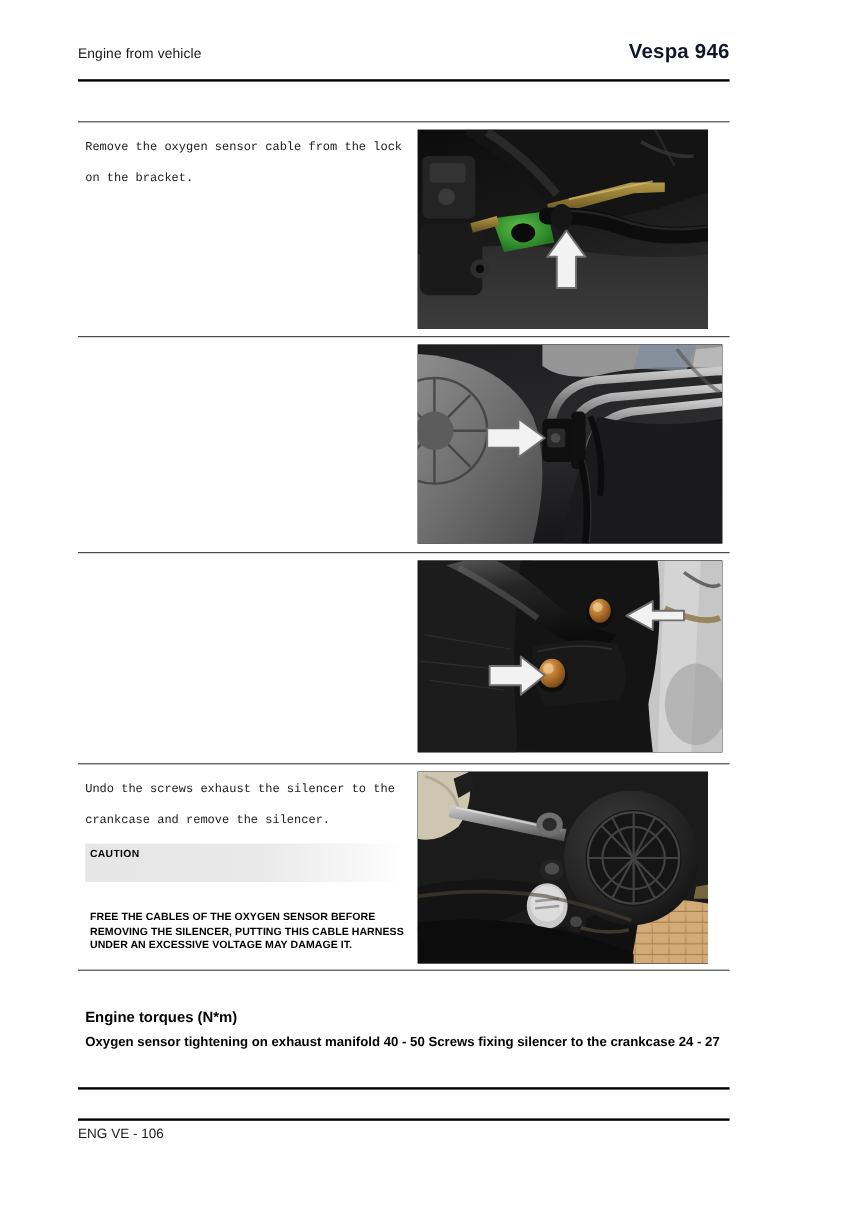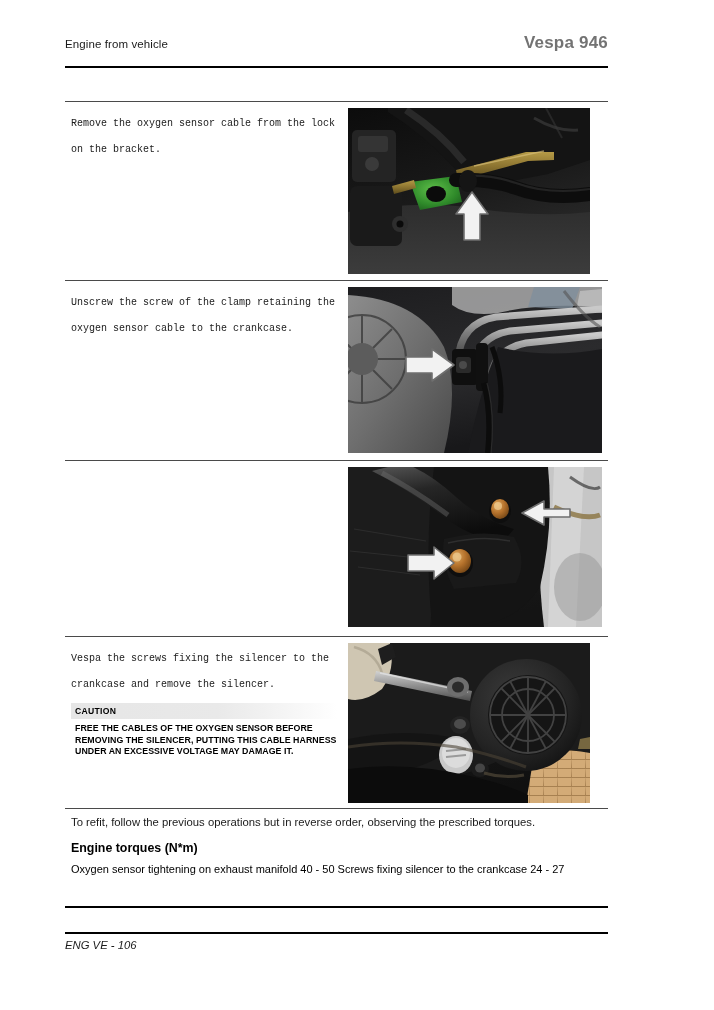--- a/index.html
+++ b/index.html
@@ -35,21 +35,21 @@
     justify-content: space-between;
   }
   .header-left {
     font-size: 11.5px;
     color: #1a1a1a;
     letter-spacing: 0.1px;
   }
   .header-right {
     font-size: 17px;
     font-weight: bold;
-    color: #737373;
+    color: #0f172a;
     letter-spacing: 0.2px;
   }
   .header-rule {
     position: absolute;
     left: 65px;
     top: 66px;
     width: 543px;
     height: 0;
     border-top: 2.2px solid #000;
   }
@@ -88,30 +88,31 @@
   .caution {
     position: absolute;
     left: 6px;
     width: 266px;
   }
   .caution-title {
     background: linear-gradient(to right, #e6e6e6 0%, #e9e9e9 55%, #f7f7f7 85%, #ffffff 100%);
     font-size: 8.6px;
     font-weight: bold;
     letter-spacing: 0.3px;
-    padding: 3px 0 3px 4px;
+    padding: 3px 0 19px 4px;
     color: #000;
   }
   .caution-body {
     font-size: 8.8px;
     font-weight: bold;
     line-height: 11.6px;
     letter-spacing: 0.05px;
     padding: 4px 0 0 4px;
     color: #000;
+    margin-top: 20px;
   }
 
   
   .refit-text {
     position: absolute;
     left: 71px;
     top: 814px;
     width: 545px;
     font-size: 11.3px;
     line-height: 16px;
@@ -124,21 +125,21 @@
     font-size: 12.4px;
     font-weight: bold;
     color: #000;
   }
   .torque-body {
     position: absolute;
     left: 71px;
     top: 862px;
     width: 543px;
     font-size: 11px;
-    font-weight: normal;
+    font-weight: bold;
     line-height: 14.5px;
     color: #000;
   }
 
   .rule-a {
     position: absolute;
     left: 65px; top: 906px;
     width: 543px; height: 0;
     border-top: 2.2px solid #000;
   }
@@ -147,21 +148,20 @@
     left: 65px; top: 932px;
     width: 543px; height: 0;
     border-top: 2.2px solid #000;
   }
   .footer-text {
     position: absolute;
     left: 65px;
     top: 939px;
     font-size: 11.3px;
     color: #1a1a1a;
-    font-style: italic;
   }
 
   
   .photo {
     position: relative;
     overflow: hidden;
     background: #121212;
   }
   .photo svg { display: block; }
 </style>
@@ -240,21 +240,20 @@
 
             <g>
               <path d="M124 84 L140 106 L132 106 L132 132 L116 132 L116 106 L108 106 Z" fill="#f2f2f2" stroke="#6f6f6f" stroke-width="1.6" stroke-linejoin="round"></path>
             </g>
           </svg>
         </div>
       </div>
     </div>
 
     <div class="step-row" style="height:180px;">
-      <div class="step-text">Unscrew the screw of the clamp retaining the oxygen sensor cable to the crankcase.</div>
 
       <div class="step-photo" style="left:283px; width:254px; height:166px;">
         <div class="photo" style="width:254px;height:166px;">
           <svg width="254" height="166" viewBox="0 0 254 166">
             <defs>
               <linearGradient id="g2bg" x1="0" y1="0" x2="0.3" y2="1">
                 <stop offset="0" stop-color="#1d1d1f"></stop>
                 <stop offset="0.6" stop-color="#2b2b2d"></stop>
                 <stop offset="1" stop-color="#18181a"></stop>
               </linearGradient>
@@ -374,21 +373,21 @@
 
             <g>
               <path d="M60 88 L60 104 L86 104 L86 112 L106 96 L86 80 L86 88 Z" fill="#f2f2f2" stroke="#6f6f6f" stroke-width="1.6" stroke-linejoin="round"></path>
             </g>
           </svg>
         </div>
       </div>
     </div>
 
     <div class="step-row last" style="height:173px;">
-      <div class="step-text">Vespa the screws fixing the silencer to the crankcase and remove the silencer.</div>
+      <div class="step-text">Undo the screws exhaust the silencer to the crankcase and remove the silencer.</div>
 
       <div class="caution" style="top:66px;">
         <div class="caution-title">CAUTION</div>
         <div class="caution-body">FREE THE CABLES OF THE OXYGEN SENSOR BEFORE REMOVING THE SILENCER, PUTTING THIS CABLE HARNESS UNDER AN EXCESSIVE VOLTAGE MAY DAMAGE IT.</div>
       </div>
 
       <div class="step-photo" style="left:283px; width:242px; height:160px;">
         <div class="photo" style="width:242px;height:160px;">
           <svg width="242" height="160" viewBox="0 0 242 160">
             <defs>
@@ -462,21 +461,20 @@
             <path d="M0 126 Q60 118 126 134 Q160 142 180 152 L180 160 L0 160 Z" fill="#0c0c0c"></path>
 
             <path d="M232 96 L242 94 L242 106 L230 106 Z" fill="#8d7a4a" opacity="0.8"></path>
           </svg>
         </div>
       </div>
     </div>
 
   </div>
 
-  <div class="refit-text">To refit, follow the previous operations but in reverse order, observing the prescribed torques.</div>
 
   <div class="torque-head">Engine torques (N*m)</div>
 
   <div class="torque-body">Oxygen sensor tightening on exhaust manifold 40 - 50 Screws fixing silencer to the crankcase 24 - 27</div>
 
   <div class="rule-a"></div>
   <div class="rule-b"></div>
   <div class="footer-text">ENG VE - 106</div>
 
 </div>

